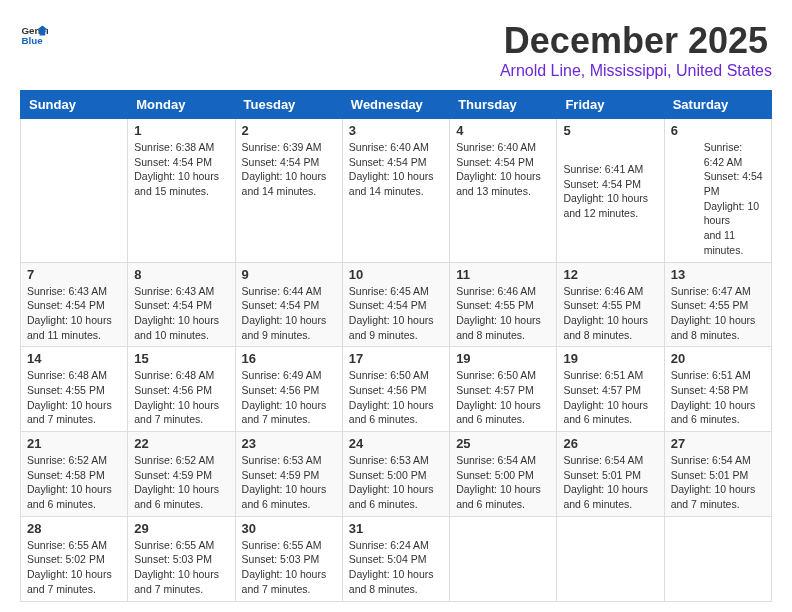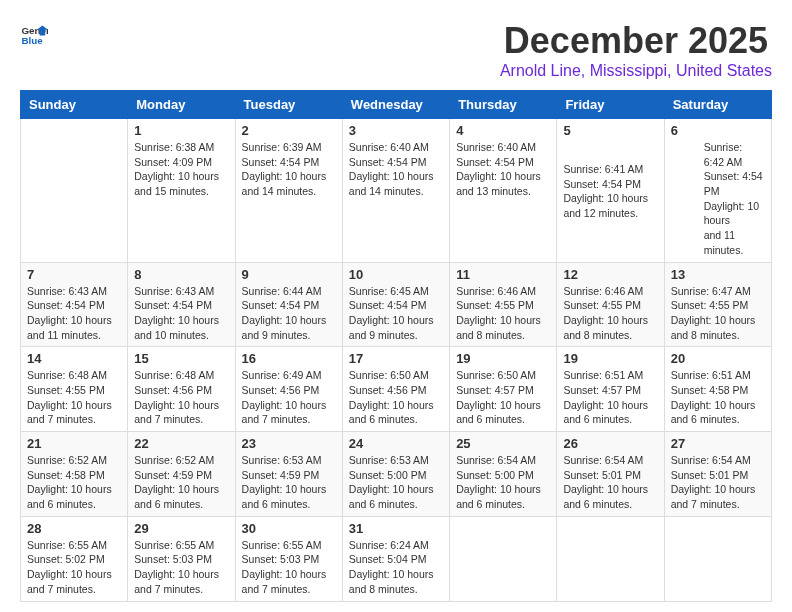--- a/index.html
+++ b/index.html
@@ -105,21 +105,21 @@
         <th>Friday</th>
         <th>Saturday</th>
       </tr>
   </thead>
   <tbody id="calendar-body">
   <tr>
         <td class="empty-cell"></td>
         <td>
           <div class="day-number">1</div>
           <div class="day-info" style="white-space: pre-line;">Sunrise: 6:38 AM
-Sunset: 4:09 PM
+Sunset: 4:54 PM
 Daylight: 10 hours
 and 15 minutes.</div>
         </td>
         <td>
           <div class="day-number">2</div>
           <div class="day-info" style="white-space: pre-line;">Sunrise: 6:39 AM
 Sunset: 4:54 PM
 Daylight: 10 hours
 and 14 minutes.</div>
         </td>

